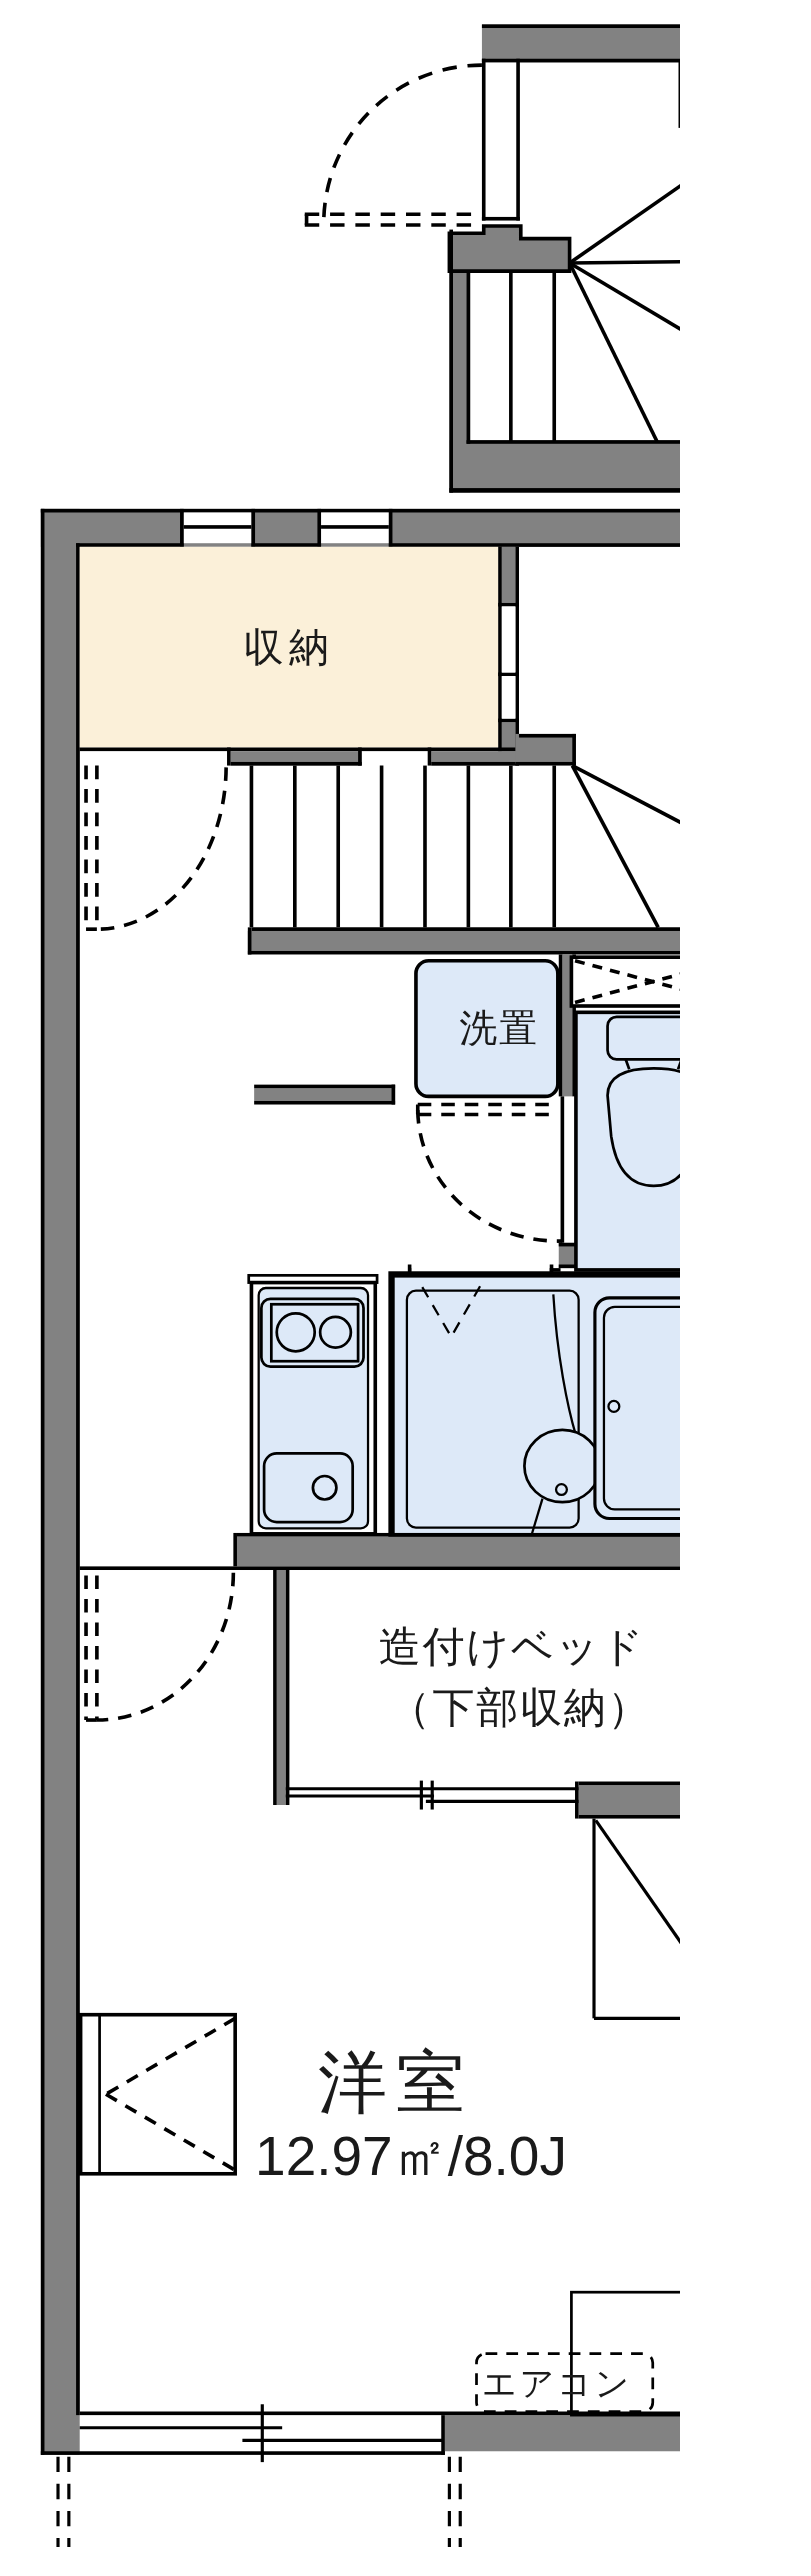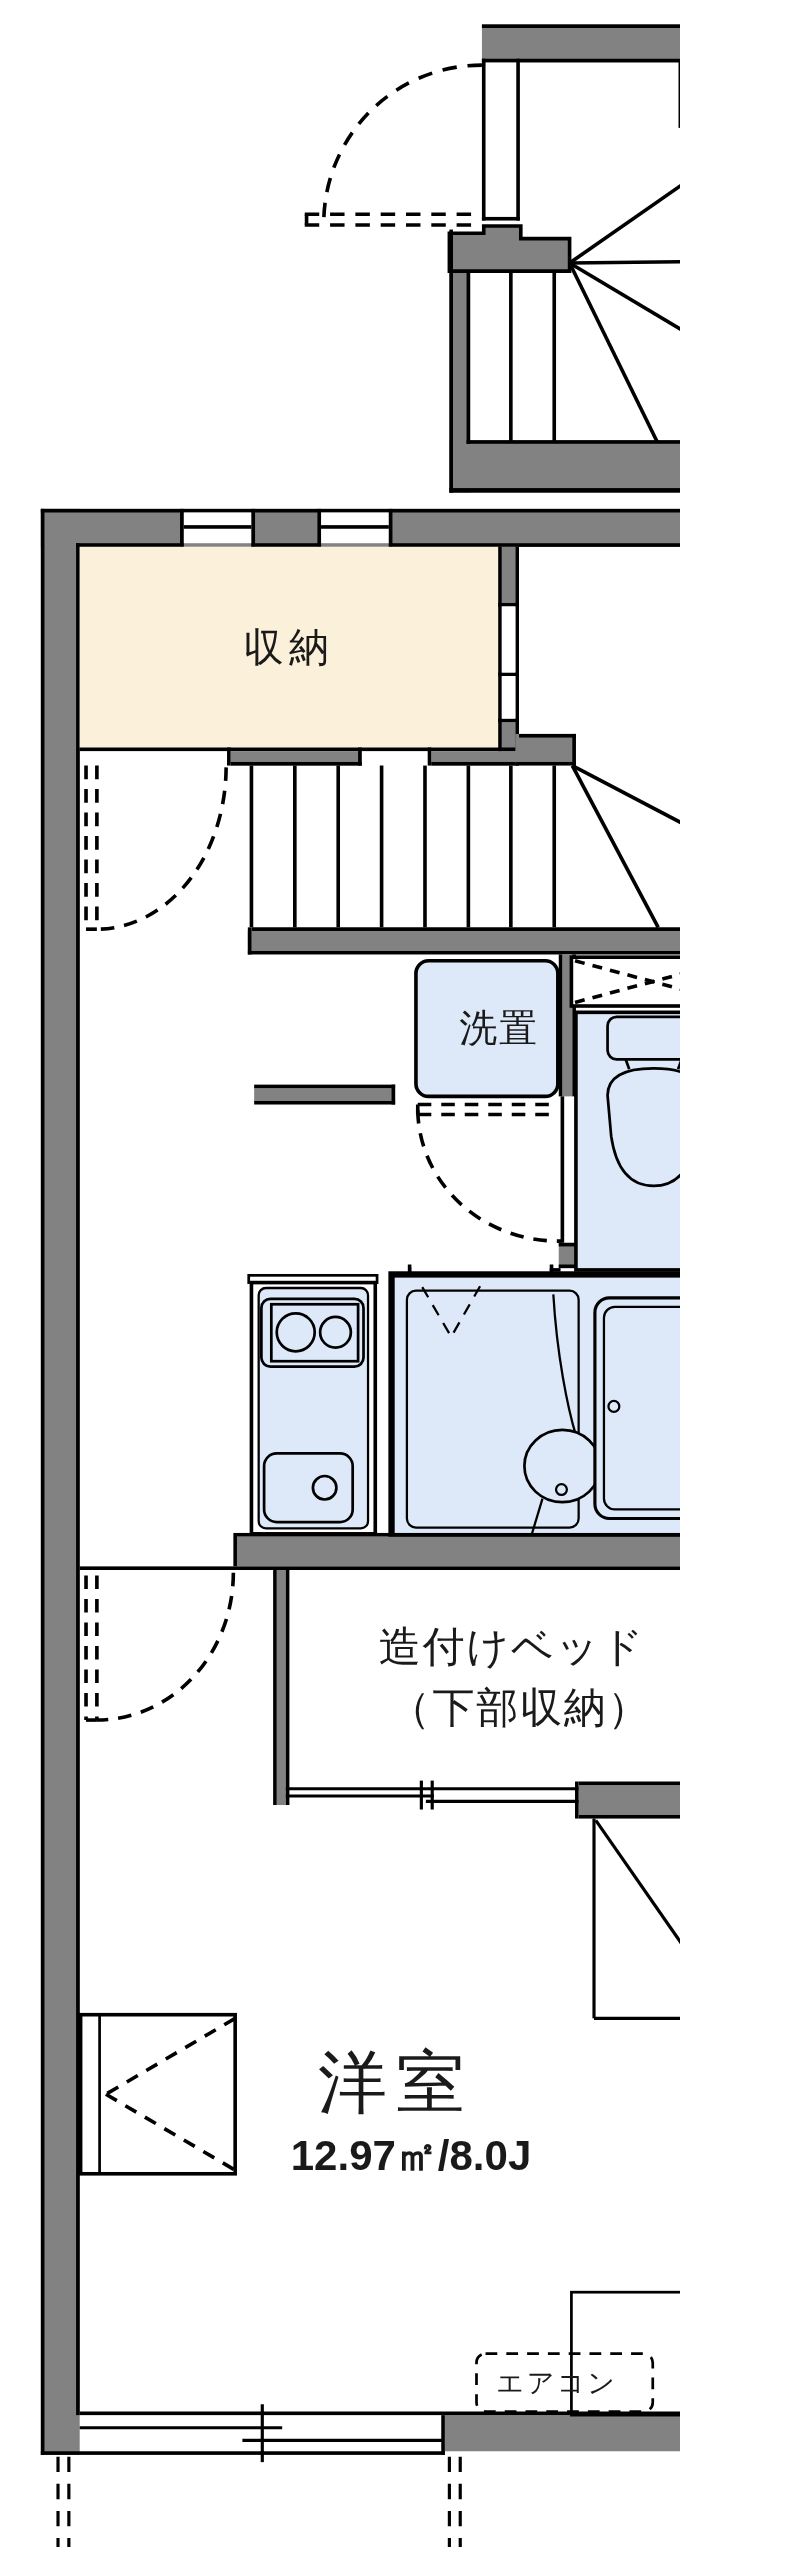--- a/index.html
+++ b/index.html
@@ -6,22 +6,22 @@
   .plan{position:relative;width:680px;height:2576px;background:#fff;
         font-family:"Liberation Sans","DejaVu Sans",sans-serif;overflow:hidden;}
   .plan svg{position:absolute;left:0;top:0;}
   .lbl{position:absolute;transform:translate(-50%,-50%);color:#1a1a1a;
        white-space:nowrap;text-align:center;line-height:1;}
   .lbl-storage{left:289px;top:647px;font-size:40px;letter-spacing:5.4px;}
   .lbl-laundry{left:487px;top:1028px;font-size:38px;letter-spacing:1.8px;margin-left:12px;}
   .lbl-bed1{left:512px;top:1647px;font-size:42px;letter-spacing:1.8px;}
   .lbl-bed2{left:512px;top:1708px;font-size:42px;letter-spacing:1.8px;margin-left:8px;}
   .lbl-room{left:396px;top:2082px;font-size:69px;letter-spacing:9px;font-weight:500;}
-  .lbl-size{left:411px;top:2156px;font-size:42px;font-weight:bold;}
-  .lbl-aircon{left:557px;top:2383px;font-size:27px;letter-spacing:2.7px;}
+  .lbl-size{left:411px;top:2156px;font-size:55px;}
+  .lbl-aircon{left:557px;top:2383px;font-size:34px;letter-spacing:2.7px;}
 </style>
 </head>
 <body style="background: rgb(255, 255, 255);">
 
 <div class="plan">
 <svg width="812" height="2576" viewBox="0 0 898 2850">
 
   <g>
 
     <rect x="533" y="27" width="322" height="42" fill="#828282"></rect>

